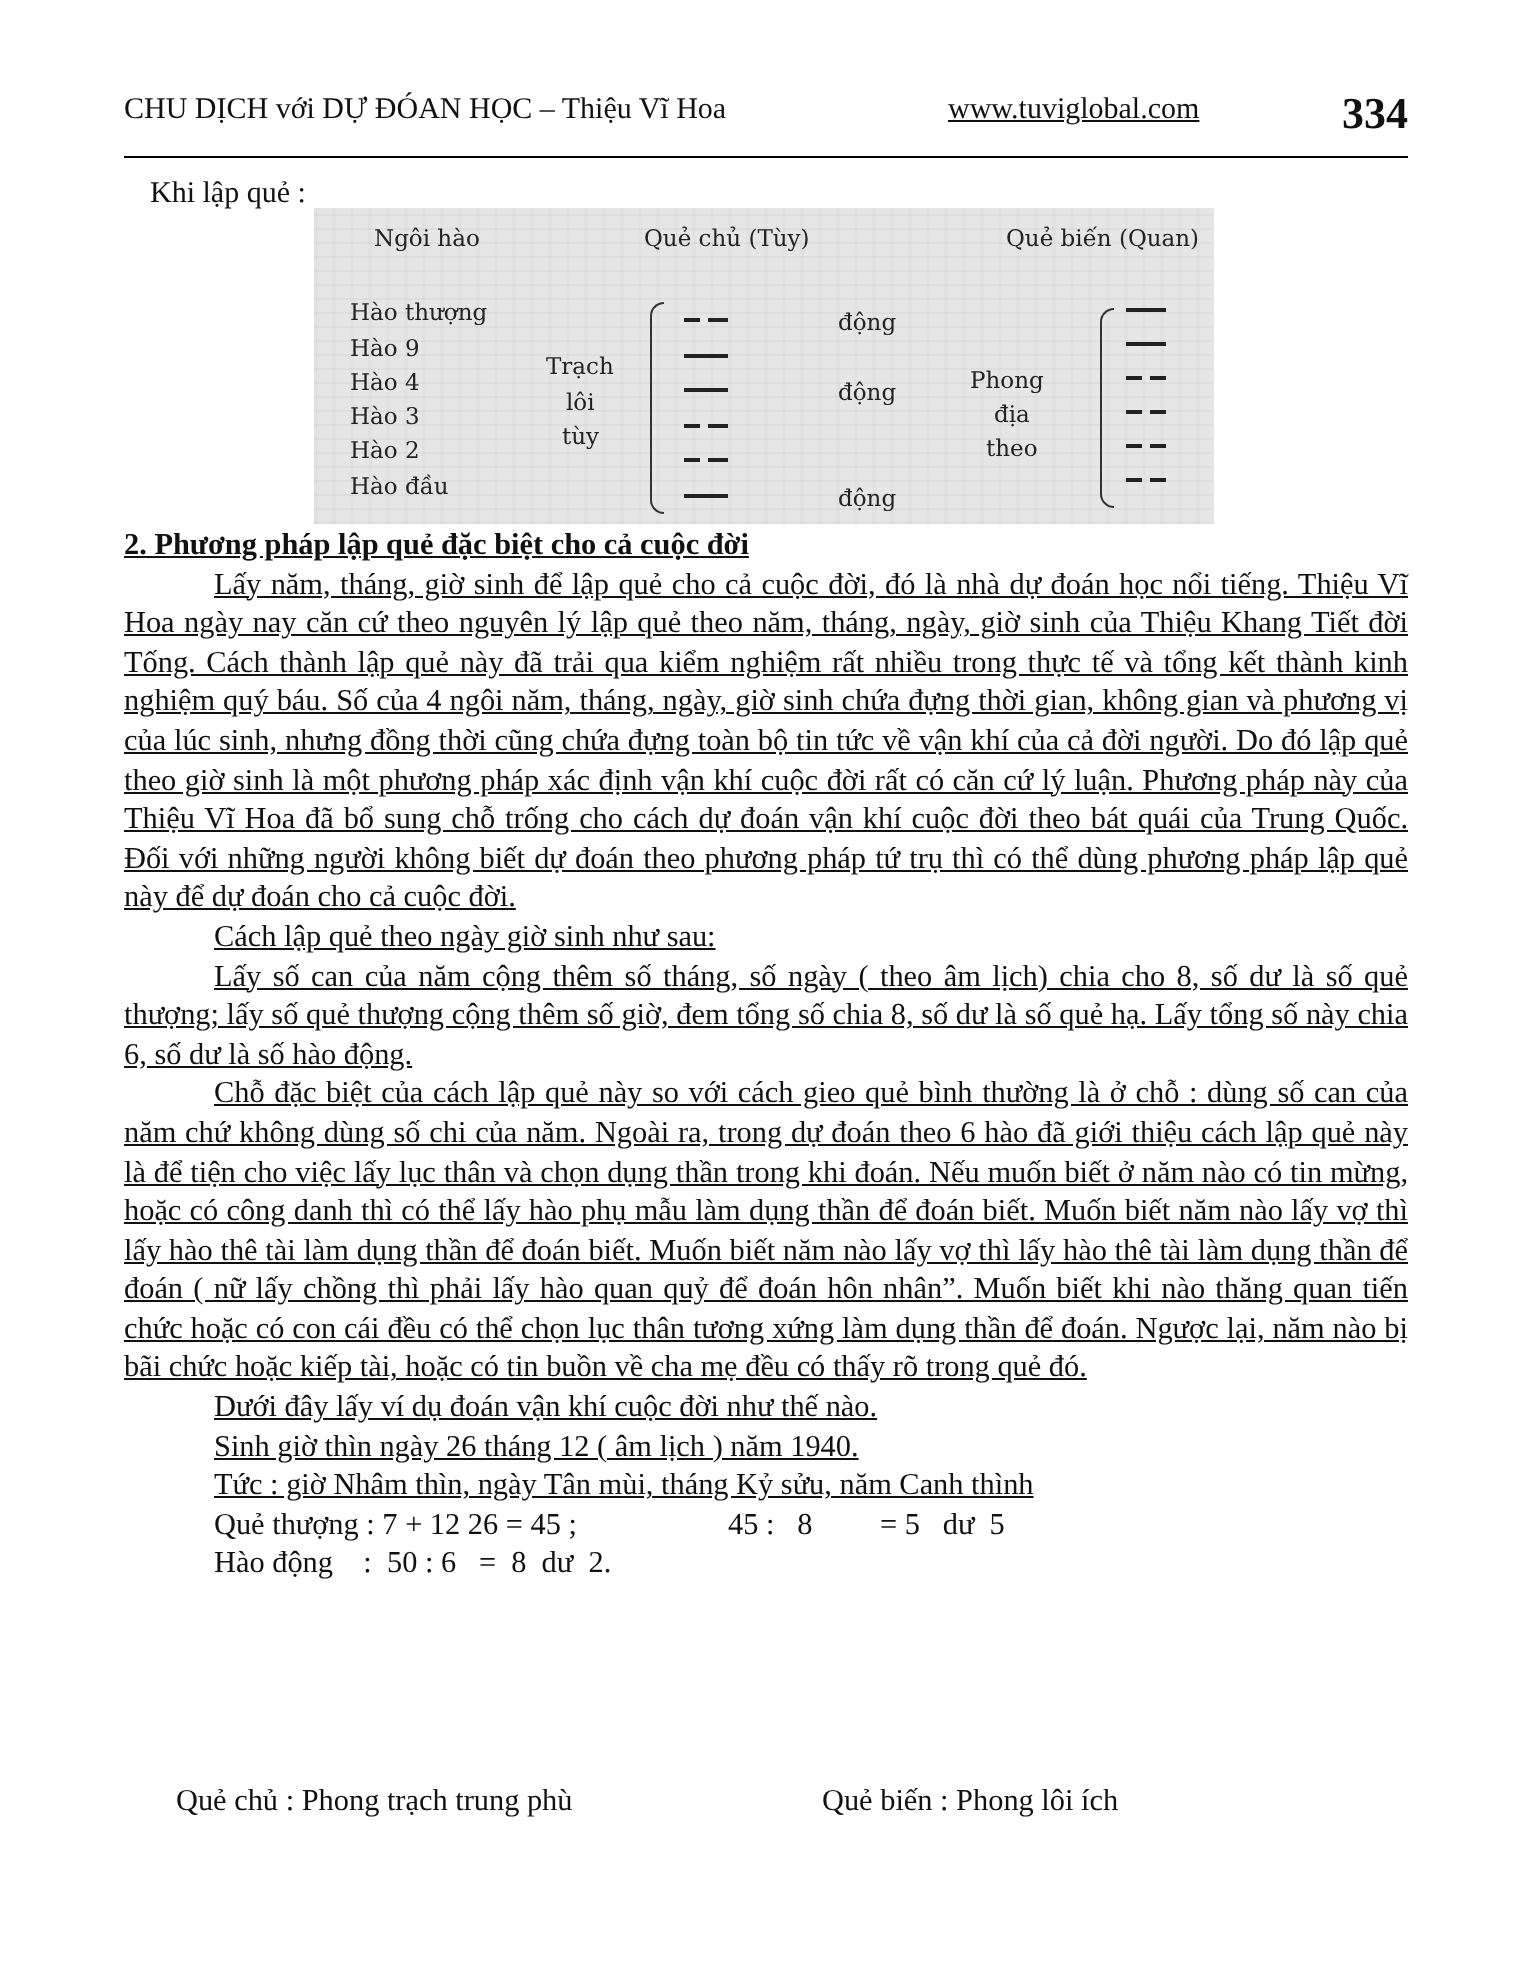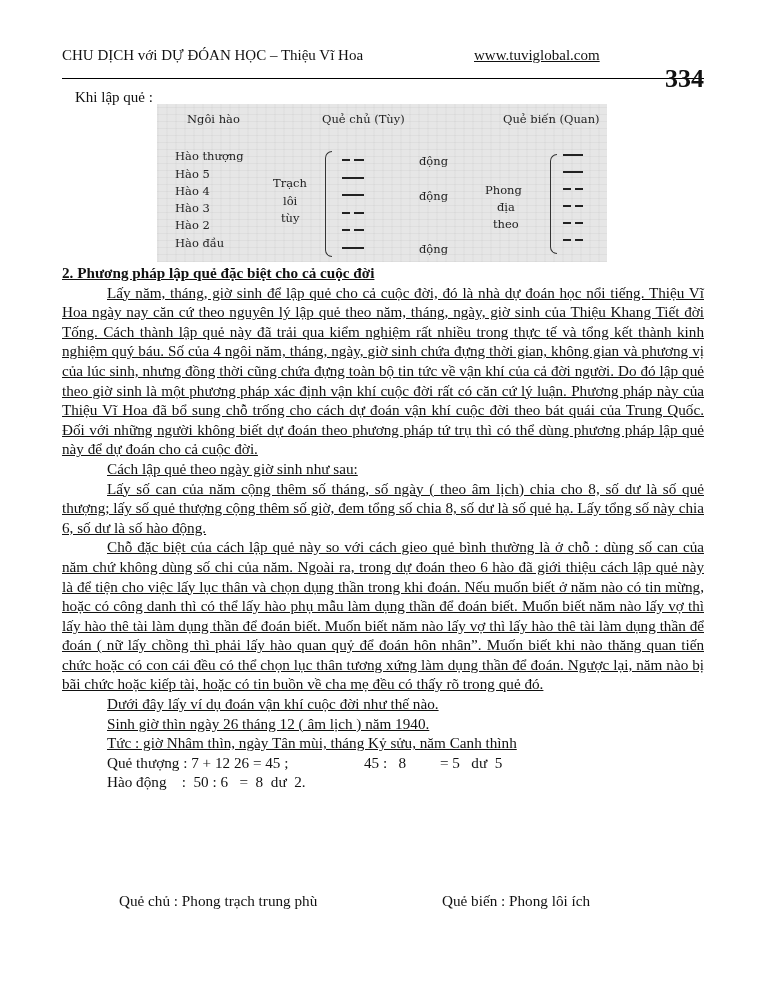--- a/index.html
+++ b/index.html
@@ -6,21 +6,21 @@
   body {
     width: 765px; height: 990px; position: relative; overflow: hidden;
     font-family: "Liberation Serif", serif; color: #111;
   }
   .header {
     position: absolute; left: 62px; top: 44px; width: 642px; height: 34px;
     border-bottom: 1.5px solid #000;
   }
   .header .title { position: absolute; left: 0; top: 3px; font-size: 15px; }
   .header .url { position: absolute; left: 412px; top: 3px; font-size: 15px; text-decoration: underline; }
-  .header .pageno { position: absolute; right: 0; top: 0px; font-size: 26px; font-weight: bold; margin-top: 20px; }
+  .header .pageno { position: absolute; right: 0; top: 0px; font-size: 22px; font-weight: bold; }
 
   .intro { position: absolute; left: 62px; top: 89px; font-size: 15px; margin-left: 13px; }
 
   .figure {
     position: absolute; left: 157px; top: 104px; width: 450px; height: 158px;
     background: #e6e6e6;
     background-image:
       repeating-linear-gradient(0deg, rgba(0,0,0,0.035) 0 1px, transparent 1px 7px),
       repeating-linear-gradient(90deg, rgba(0,0,0,0.02) 0 2px, transparent 2px 9px);
     font-family: "DejaVu Serif", serif; font-size: 11.5px; color: #222;
@@ -34,40 +34,40 @@
   .dash { position: absolute; height: 2px; width: 20px;
           background: linear-gradient(90deg, #222 0 8px, transparent 8px 12px, #222 12px 20px); }
   .brace { position: absolute; border: 1.5px solid #333; border-right: none;
            border-radius: 10px 0 0 10px; width: 6px; }
 
   .content { position: absolute; left: 62px; top: 263px; width: 642px; font-size: 15.2px; line-height: 19.6px; text-decoration: underline; }
   .content p { margin: 0; text-align: justify; }
   .content .indent { text-indent: 45px; }
   .content .heading { font-weight: bold; }
   .content .calc { padding-left: 45px; white-space: pre; }
-  .summary { position: absolute; top: 892px; font-size: 15.2px; margin-left: 31px; }
+  .summary { position: absolute; top: 892px; font-size: 15.2px; }
 </style>
 </head>
 <body>
 
 <div class="header">
   <span class="title">CHU DỊCH với DỰ ĐÓAN HỌC – Thiệu Vĩ Hoa</span>
   <span class="url">www.tuviglobal.com</span>
   <span class="pageno">334</span>
 </div>
 
 <div class="intro">Khi lập quẻ :</div>
 
 <div class="figure">
   <span class="cell fig-h1">Ngôi hào</span>
   <span class="cell fig-h2">Quẻ chủ (Tùy)</span>
   <span class="cell fig-h3">Quẻ biến (Quan)</span>
 
   <span class="cell rowlabel" style="left:18px;top:45px">Hào thượng</span>
-  <span class="cell rowlabel" style="left:18px;top:63px">Hào 5</span>
+  <span class="cell rowlabel" style="left:18px;top:63px">Hào 9</span>
   <span class="cell rowlabel" style="left:18px;top:80px">Hào 4</span>
   <span class="cell rowlabel" style="left:18px;top:97px">Hào 3</span>
   <span class="cell rowlabel" style="left:18px;top:114px">Hào 2</span>
   <span class="cell rowlabel" style="left:18px;top:132px">Hào đầu</span>
 
   <span class="cell" style="left:116px;top:72px">Trạch</span>
   <span class="cell" style="left:126px;top:90px">lôi</span>
   <span class="cell" style="left:124px;top:107px">tùy</span>
 
   <div class="brace" style="left:168px;top:47px;height:104px"></div>

